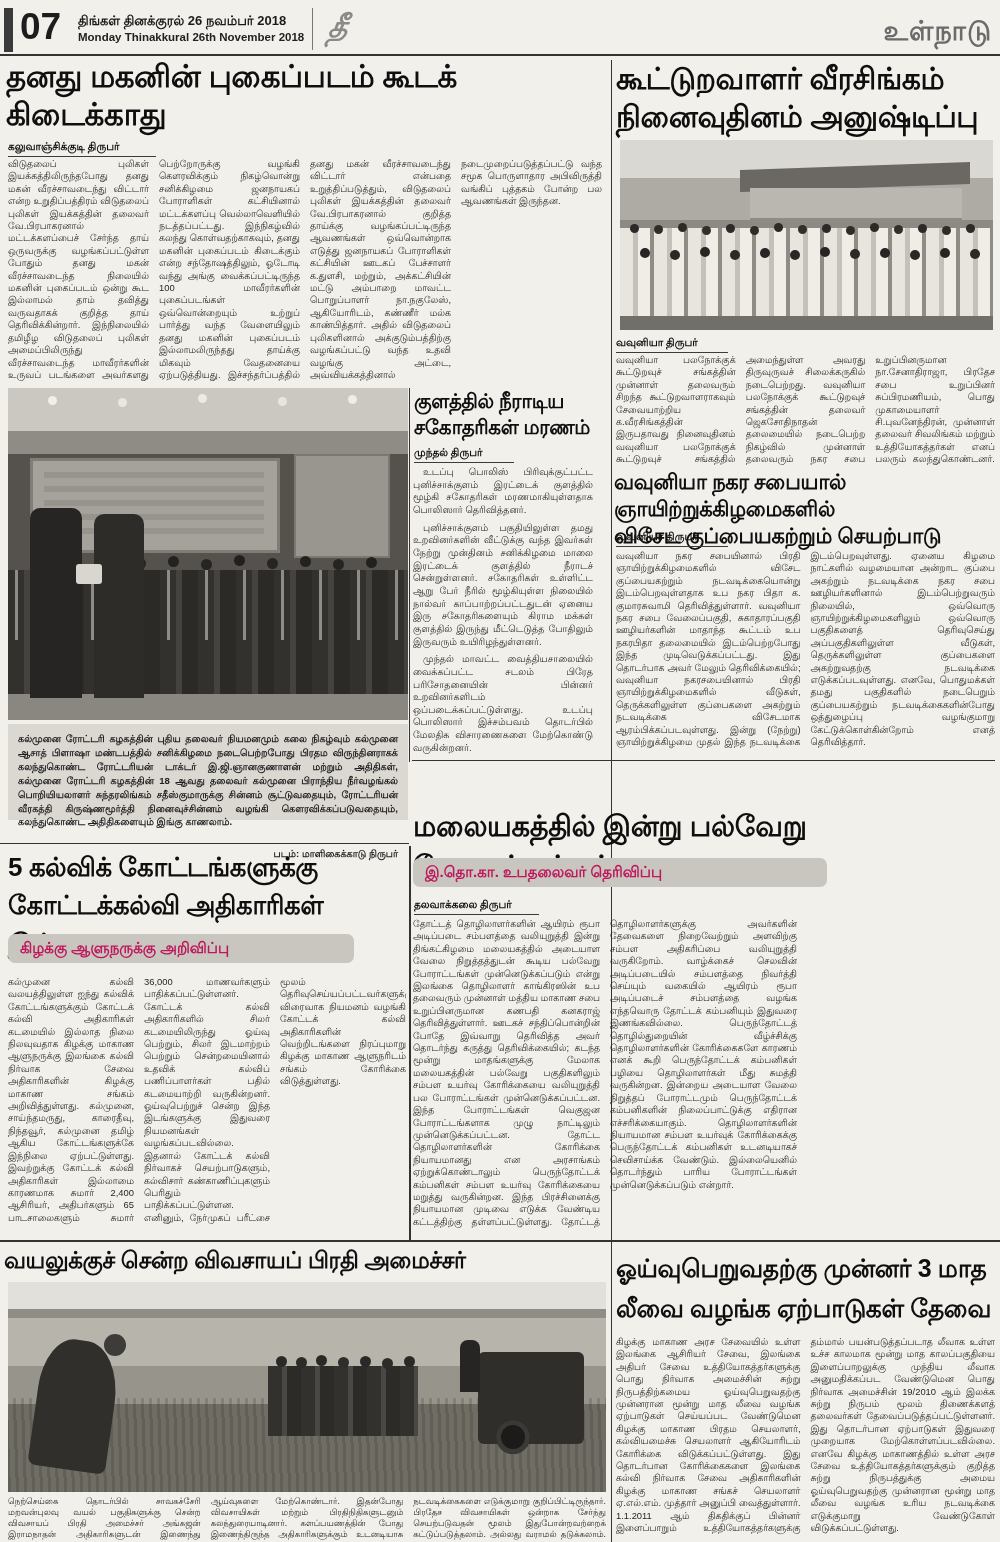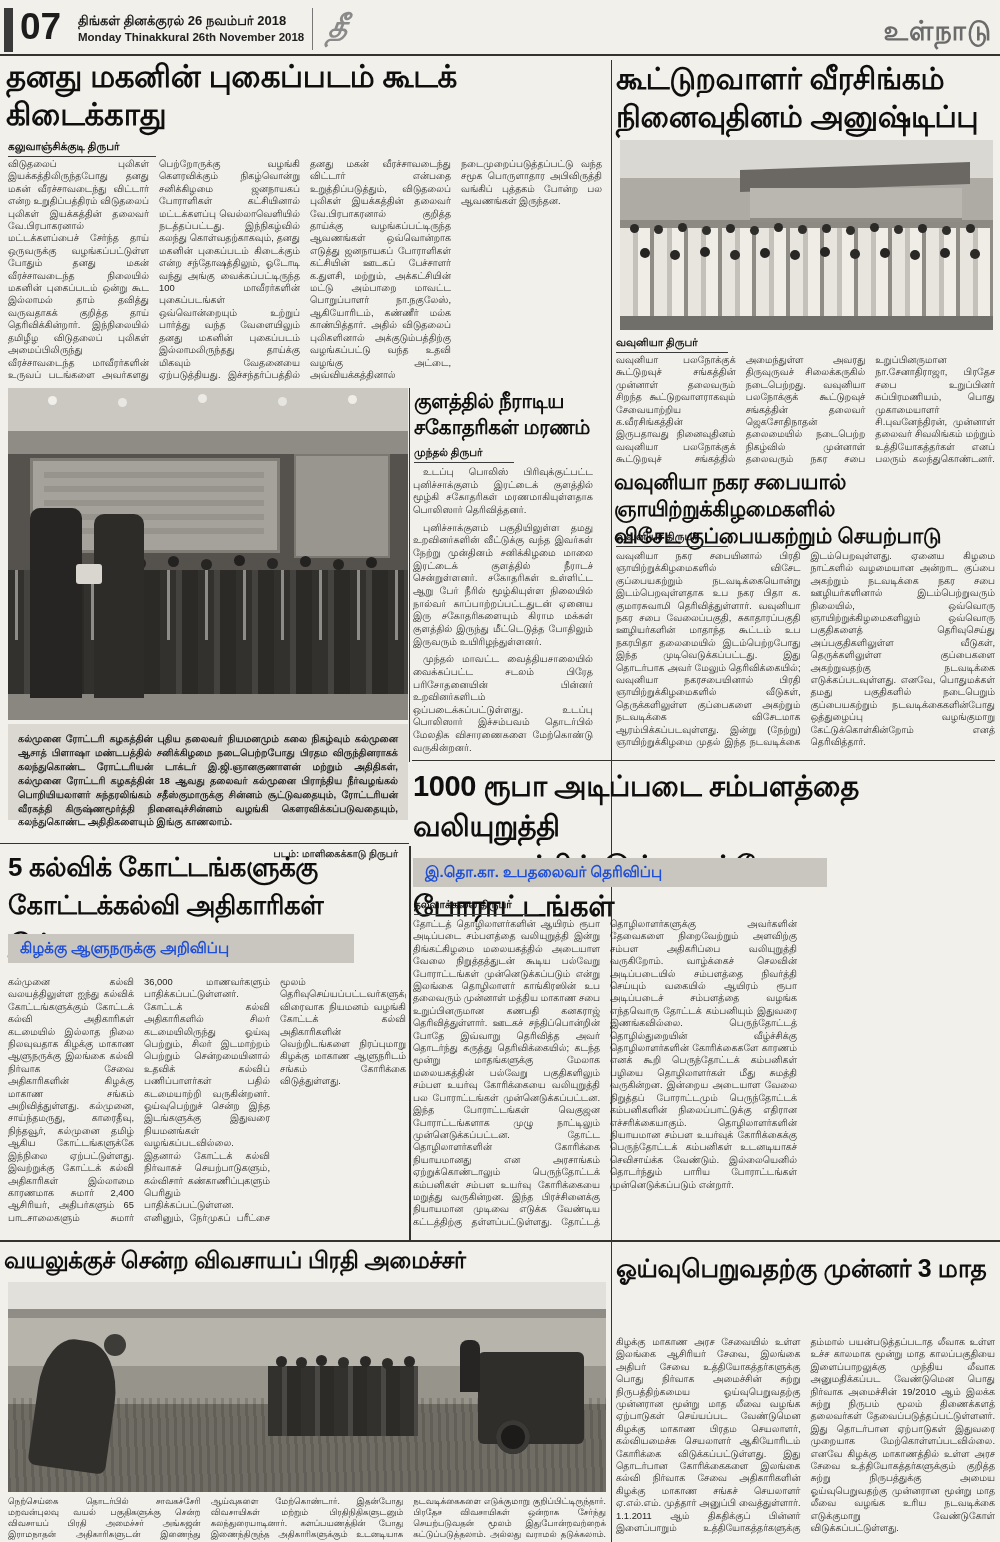--- a/index.html
+++ b/index.html
@@ -3,21 +3,21 @@
 <meta charset="utf-8">
 <style>
   html,body{margin:0;padding:0;}
   body{width:1000px;height:1542px;position:relative;background:#f2f0eb;
        font-family:"Liberation Sans","DejaVu Sans",sans-serif;color:#1b1b1b;overflow:hidden;}
   .abs{position:absolute;}
   .hl{font-weight:800;color:#0f0f0f;letter-spacing:-0.4px;}
   .byline{font-weight:700;font-size:10.5px;color:#111;border-bottom:1px solid #3c3c3c;padding-bottom:2px;}
   .body-text{font-size:9.4px;line-height:1.32;text-align:justify;color:#262626;column-gap:10px;column-fill:auto;overflow:hidden;}
   .para{margin:0 16px 5px 0;text-indent:10px;}
-  .kicker{background:#c9c6bf;font-weight:700;font-size:15px;color:#1d4ed8;display:flex;align-items:center;padding:0 12px;}
+  .kicker{background:#c9c6bf;font-weight:700;font-size:15px;color:#be185d;display:flex;align-items:center;padding:0 12px;border-radius:7px;}
   .vrule{background:#35332f;width:1px;}
   .hrule{background:#35332f;height:1px;}
   .photo{overflow:hidden;background:#b9b6b0;}
   .caption{background:#dbd8d2;font-size:9.6px;font-weight:600;line-height:1.45;text-align:justify;color:#1e1e1e;padding:8px 10px;box-sizing:border-box;}
   .caption .credit{display:block;text-align:right;font-weight:800;margin-top:18px;}
 
   
   .pgbar{left:4px;top:8px;width:9px;height:44px;background:#3a3a3a;}
   .pgnum{left:20px;top:6px;font-size:37px;font-weight:700;color:#1d1d1d;}
   .date-ta{left:78px;top:13px;font-size:13px;font-weight:700;}
@@ -148,21 +148,21 @@
 </div>
 
 <div class="abs hl" style="left:614px;top:468px;width:384px;font-size:21px;line-height:27px;">
   <span>வவுனியா நகர சபையால் ஞாயிற்றுக்கிழமைகளில்</span><br>
   <span>விசேட குப்பையகற்றும் செயற்பாடு</span>
 </div>
 <div class="abs byline" style="left:616px;top:530px;width:112px;">வவுனியா திருபர்</div>
 <div class="abs body-text" style="left:616px;top:550px;width:379px;height:204px;column-count:2;">வவுனியா நகர சபையினால் பிரதி ஞாயிற்றுக்கிழமைகளில் விசேட குப்பையகற்றும் நடவடிக்கையொன்று இடம்பெறவுள்ளதாக உப நகர பிதா க. குமாரசுவாமி தெரிவித்துள்ளார். வவுனியா நகர சபை வேலைப்பகுதி, சுகாதாரப்பகுதி ஊழியர்களின் மாதாந்த கூட்டம் உப நகரபிதா தலைமையில் இடம்பெற்றபோது இந்த முடிவெடுக்கப்பட்டது. இது தொடர்பாக அவர் மேலும் தெரிவிக்கையில்; வவுனியா நகரசபையினால் பிரதி ஞாயிற்றுக்கிழமைகளில் வீடுகள், தெருக்களிலுள்ள குப்பைகளை அகற்றும் நடவடிக்கை விசேடமாக ஆரம்பிக்கப்படவுள்ளது. இன்று (நேற்று) ஞாயிற்றுக்கிழமை முதல் இந்த நடவடிக்கை இடம்பெறவுள்ளது. ஏனைய கிழமை நாட்களில் வழமையான அன்றாட குப்பை அகற்றும் நடவடிக்கை நகர சபை ஊழியர்களினால் இடம்பெற்றுவரும் நிலையில், ஒவ்வொரு ஞாயிற்றுக்கிழமைகளிலும் ஒவ்வொரு பகுதிகளைத் தெரிவுசெய்து அப்பகுதிகளிலுள்ள வீடுகள், தெருக்களிலுள்ள குப்பைகளை அகற்றுவதற்கு நடவடிக்கை எடுக்கப்படவுள்ளது. எனவே, பொதுமக்கள் தமது பகுதிகளில் நடைபெறும் குப்பையகற்றும் நடவடிக்கைகளின்போது ஒத்துழைப்பு வழங்குமாறு கேட்டுக்கொள்கின்றோம் எனத் தெரிவித்தார்.</div>
 
 <div class="abs hl" style="left:413px;top:766px;width:582px;font-size:29px;line-height:40px;">
-  <span>1000 ரூபா அடிப்படை சம்பளத்தை வலியுறுத்தி</span><br>
+  <br>
   <span>மலையகத்தில் இன்று பல்வேறு போராட்டங்கள்</span>
 </div>
 <div class="abs kicker" style="left:413px;top:858px;width:390px;height:29px;">இ.தொ.கா. உபதலைவர் தெரிவிப்பு</div>
 <div class="abs byline" style="left:414px;top:898px;width:125px;">தலவாக்கலை திருபர்</div>
 <div class="abs body-text" style="left:413px;top:918px;width:581px;height:318px;column-count:3;">தோட்டத் தொழிலாளர்களின் ஆயிரம் ரூபா அடிப்படை சம்பளத்தை வலியுறுத்தி இன்று திங்கட்கிழமை மலையகத்தில் அடையாள வேலை நிறுத்தத்துடன் கூடிய பல்வேறு போராட்டங்கள் முன்னெடுக்கப்படும் என்று இலங்கை தொழிலாளர் காங்கிரஸின் உப தலைவரும் முன்னாள் மத்திய மாகாண சபை உறுப்பினருமான கணபதி கனகராஜ் தெரிவித்துள்ளார். ஊடகச் சந்திப்பொன்றின் போதே இவ்வாறு தெரிவித்த அவர் தொடர்ந்து கருத்து தெரிவிக்கையில்; கடந்த மூன்று மாதங்களுக்கு மேலாக மலையகத்தின் பல்வேறு பகுதிகளிலும் சம்பள உயர்வு கோரிக்கையை வலியுறுத்தி பல போராட்டங்கள் முன்னெடுக்கப்பட்டன. இந்த போராட்டங்கள் வெகுஜன போராட்டங்களாக முழு நாட்டிலும் முன்னெடுக்கப்பட்டன. தோட்ட தொழிலாளர்களின் கோரிக்கை நியாயமானது என அரசாங்கம் ஏற்றுக்கொண்டாலும் பெருந்தோட்டக் கம்பனிகள் சம்பள உயர்வு கோரிக்கையை மறுத்து வருகின்றன. இந்த பிரச்சினைக்கு நியாயமான முடிவை எடுக்க வேண்டிய கட்டத்திற்கு தள்ளப்பட்டுள்ளது. தோட்டத் தொழிலாளர்களுக்கு அவர்களின் தேவைகளை நிறைவேற்றும் அளவிற்கு சம்பள அதிகரிப்பை வலியுறுத்தி வருகிறோம். வாழ்க்கைச் செலவின் அடிப்படையில் சம்பளத்தை நிவர்த்தி செய்யும் வகையில் ஆயிரம் ரூபா அடிப்படைச் சம்பளத்தை வழங்க எந்தவொரு தோட்டக் கம்பனியும் இதுவரை இணங்கவில்லை. பெருந்தோட்டத் தொழில்துறையின் வீழ்ச்சிக்கு தொழிலாளர்களின் கோரிக்கைகளே காரணம் எனக் கூறி பெருந்தோட்டக் கம்பனிகள் பழியை தொழிலாளர்கள் மீது சுமத்தி வருகின்றன. இன்றைய அடையாள வேலை நிறுத்தப் போராட்டமும் பெருந்தோட்டக் கம்பனிகளின் நிலைப்பாட்டுக்கு எதிரான எச்சரிக்கையாகும். தொழிலாளர்களின் நியாயமான சம்பள உயர்வுக் கோரிக்கைக்கு பெருந்தோட்டக் கம்பனிகள் உடனடியாகச் செவிசாய்க்க வேண்டும். இல்லையெனில் தொடர்ந்தும் பாரிய போராட்டங்கள் முன்னெடுக்கப்படும் என்றார்.</div>
 
 <div class="abs hl" style="left:8px;top:848px;width:398px;font-size:26px;line-height:38px;">
   <span>5 கல்விக் கோட்டங்களுக்கு</span><br>
   <span>கோட்டக்கல்வி அதிகாரிகள் இல்லை</span>
 </div>
@@ -177,14 +177,15 @@
   <div class="abs p3-group-bodies"></div>
   <div class="abs p3-group"></div>
   <div class="abs p3-machine"></div>
   <div class="abs p3-wheel"></div>
   <div class="abs p3-op"></div>
 </div>
 <div class="abs body-text" style="left:8px;top:1496px;width:598px;height:44px;column-count:3;font-size:8.6px;line-height:1.28;">நெற்செய்கை தொடர்பில் சாவகச்சேரி மறவன்புலவு வயல் பகுதிகளுக்கு சென்ற விவசாயப் பிரதி அமைச்சர் அங்கஜன் இராமநாதன் அதிகாரிகளுடன் இணைந்து ஆய்வுகளை மேற்கொண்டார். இதன்போது விவசாயிகள் மற்றும் பிரதிநிதிகளுடனும் கலந்துரையாடினார். களப்பயணத்தின் போது இணைந்திருந்த அதிகாரிகளுக்கும் உடனடியாக நடவடிக்கைகளை எடுக்குமாறு குறிப்பிட்டிருந்தார். பிரதேச விவசாயிகள் ஒன்றாக சேர்ந்து செயற்படுவதன் மூலம் இதுபோன்றவற்றைக் கட்டுப்படுத்தலாம். அல்லது வராமல் தடுக்கலாம். இவ்வாறான தருணங்களில் விவசாய சம்மேளனங்களின் செயற்பாடுகளும் அளப்பரியது எனவும் பிரதி அமைச்சர் குறிப்பிட்டார்.</div>
 
 <div class="abs hl" style="left:616px;top:1248px;width:380px;font-size:25px;line-height:40px;">
   <span>ஓய்வுபெறுவதற்கு முன்னர் 3 மாத</span><br>
+  <span>லீவை வழங்க ஏற்பாடுகள் தேவை</span>
 </div>
 <div class="abs body-text" style="left:616px;top:1336px;width:379px;height:202px;column-count:2;">கிழக்கு மாகாண அரச சேவையில் உள்ள இலங்கை ஆசிரியர் சேவை, இலங்கை அதிபர் சேவை உத்தியோகத்தர்களுக்கு பொது நிர்வாக அமைச்சின் சுற்று நிருபத்திற்கமைய ஓய்வுபெறுவதற்கு முன்னரான மூன்று மாத லீவை வழங்க ஏற்பாடுகள் செய்யப்பட வேண்டுமென கிழக்கு மாகாண பிரதம செயலாளர், கல்வியமைச்சு செயலாளர் ஆகியோரிடம் கோரிக்கை விடுக்கப்பட்டுள்ளது. இது தொடர்பான கோரிக்கைகளை இலங்கை கல்வி நிர்வாக சேவை அதிகாரிகளின் கிழக்கு மாகாண சங்கச் செயலாளர் ஏ.எல்.எம். முத்தார் அனுப்பி வைத்துள்ளார். 1.1.2011 ஆம் திகதிக்குப் பின்னர் இளைப்பாறும் உத்தியோகத்தர்களுக்கு தம்மால் பயன்படுத்தப்படாத லீவாக உள்ள உச்ச காலமாக மூன்று மாத காலப்பகுதியை இளைப்பாறலுக்கு முந்திய லீவாக அனுமதிக்கப்பட வேண்டுமென பொது நிர்வாக அமைச்சின் 19/2010 ஆம் இலக்க சுற்று நிருபம் மூலம் திணைக்களத் தலைவர்கள் தேவைப்படுத்தப்பட்டுள்ளனர். இது தொடர்பான ஏற்பாடுகள் இதுவரை முறையாக மேற்கொள்ளப்படவில்லை. எனவே கிழக்கு மாகாணத்தில் உள்ள அரச சேவை உத்தியோகத்தர்களுக்கும் குறித்த சுற்று நிருபத்துக்கு அமைய ஓய்வுபெறுவதற்கு முன்னரான மூன்று மாத லீவை வழங்க உரிய நடவடிக்கை எடுக்குமாறு வேண்டுகோள் விடுக்கப்பட்டுள்ளது.</div>
 
 </body></html>

